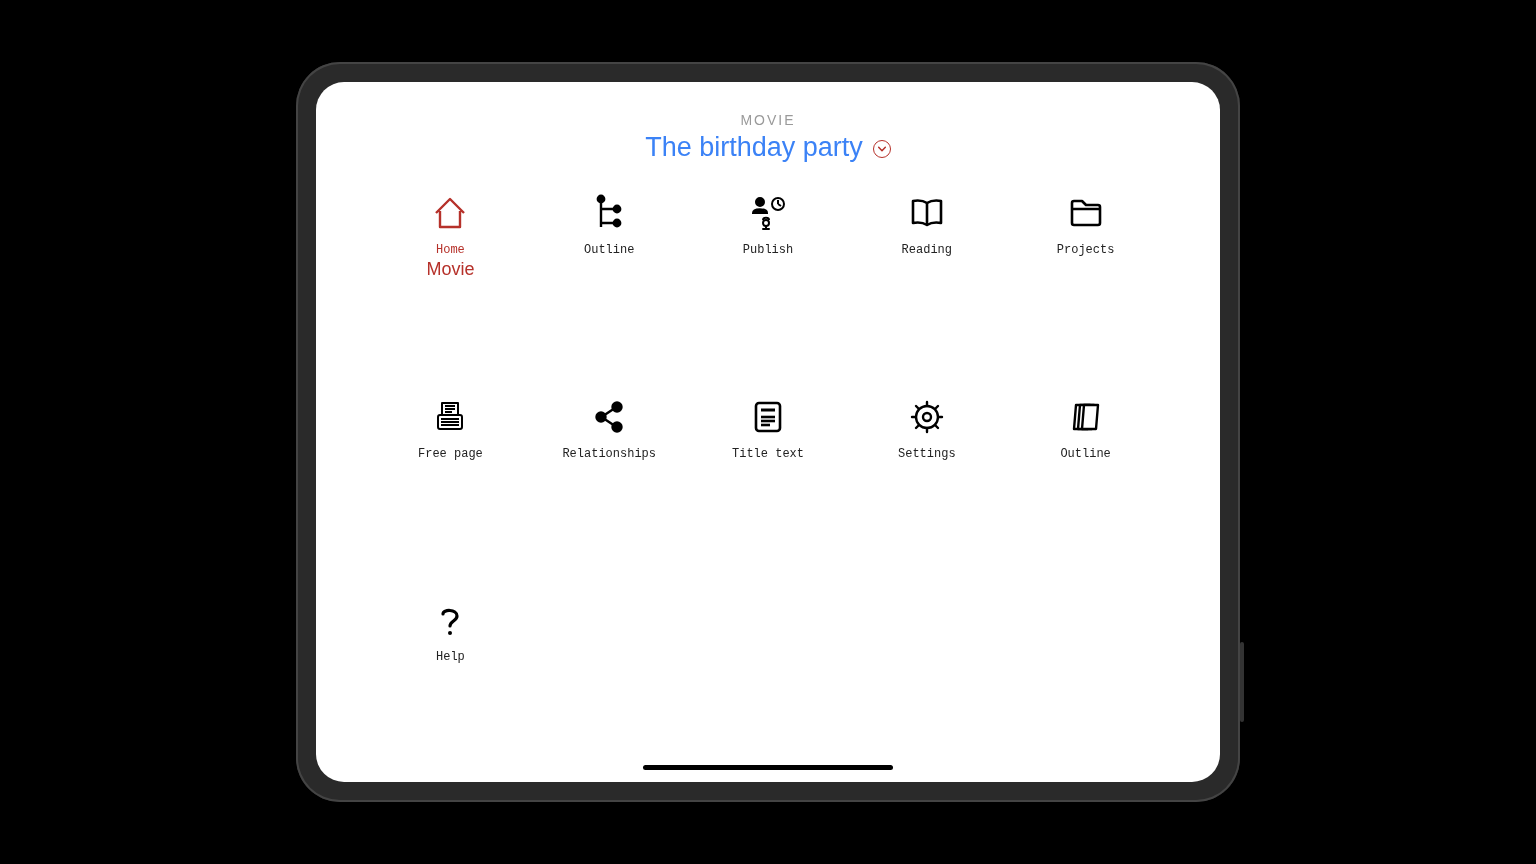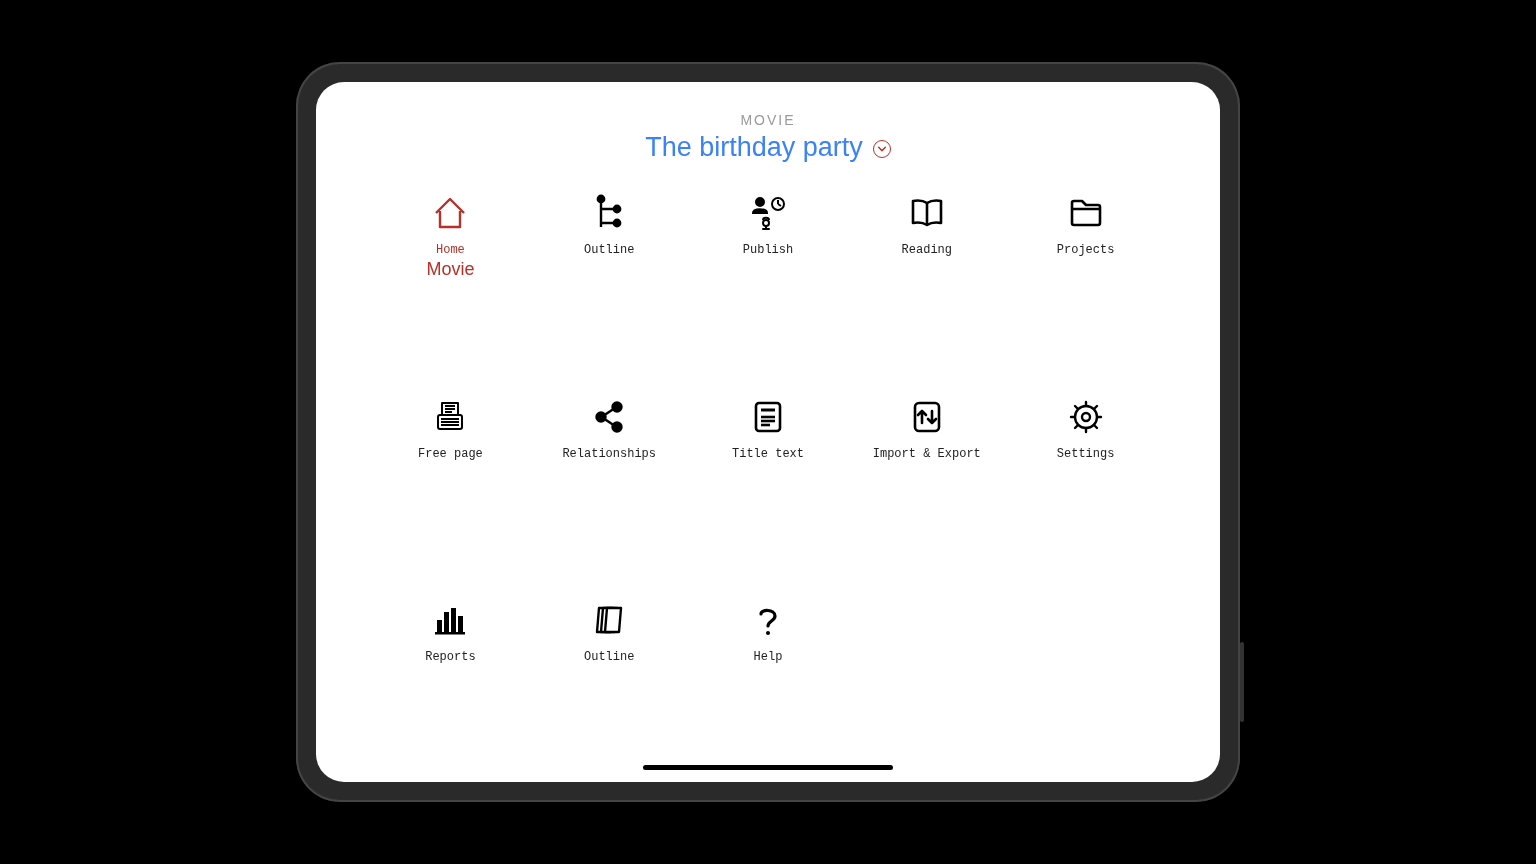--- a/index.html
+++ b/index.html
@@ -239,30 +239,20 @@
             <rect x="8" y="6" width="24" height="28" rx="3"></rect>
             <line x1="13" y1="13" x2="27" y2="13" stroke-width="3"></line>
             <line x1="13" y1="20" x2="27" y2="20"></line>
             <line x1="13" y1="24" x2="27" y2="24"></line>
             <line x1="13" y1="28" x2="22" y2="28"></line>
           </svg>
         </div>
         <div class="tile-label">Title text</div>
       </div>
 
-      <div class="tile">
-        <div class="tile-icon">
-          <svg viewBox="0 0 40 40" fill="none" stroke="#000" stroke-width="2.6" stroke-linejoin="round" stroke-linecap="round">
-            <rect x="8" y="6" width="24" height="28" rx="4"></rect>
-            <path d="M15 26 V14 M15 14 L11 18 M15 14 L19 18"></path>
-            <path d="M25 14 V26 M25 26 L21 22 M25 26 L29 22"></path>
-          </svg>
-        </div>
-        <div class="tile-label">Import &amp; Export</div>
-      </div>
 
       <div class="tile">
         <div class="tile-icon">
           <svg viewBox="0 0 40 40" fill="none" stroke="#000" stroke-width="2.4">
             <circle cx="20" cy="20" r="11"></circle>
             <circle cx="20" cy="20" r="4"></circle>
             <g stroke-linecap="round">
               <line x1="20" y1="5" x2="20" y2="9"></line>
                 <line x1="20" y1="31" x2="20" y2="35"></line>
               <line x1="5" y1="20" x2="9" y2="20"></line>
@@ -271,32 +261,20 @@
                 <line x1="28" y1="28" x2="31" y2="31"></line>
               <line x1="9" y1="31" x2="12" y2="28"></line>
                 <line x1="28" y1="12" x2="31" y2="9"></line>
             </g>
           </svg>
         </div>
         <div class="tile-label">Settings</div>
       </div>
 
 
-      <div class="tile">
-        <div class="tile-icon">
-          <svg viewBox="0 0 40 40" fill="#000">
-            <rect x="7" y="20" width="5" height="12"></rect>
-            <rect x="14" y="12" width="5" height="20"></rect>
-            <rect x="21" y="8" width="5" height="24"></rect>
-            <rect x="28" y="16" width="5" height="16"></rect>
-            <rect x="5" y="32" width="30" height="2.5"></rect>
-          </svg>
-        </div>
-        <div class="tile-label">Reports</div>
-      </div>
 
       <div class="tile">
         <div class="tile-icon">
           <svg viewBox="0 0 40 40" fill="none" stroke="#000" stroke-width="2.4" stroke-linejoin="round">
             <path d="M10 8 L24 8 L22 32 L8 32 Z"></path>
             <path d="M14 8 L28 8 L26 32 L12 32 Z" fill="#fff"></path>
             <path d="M18 8 L32 8 L30 32 L16 32 Z" fill="#fff"></path>
           </svg>
         </div>
         <div class="tile-label">Outline</div>

